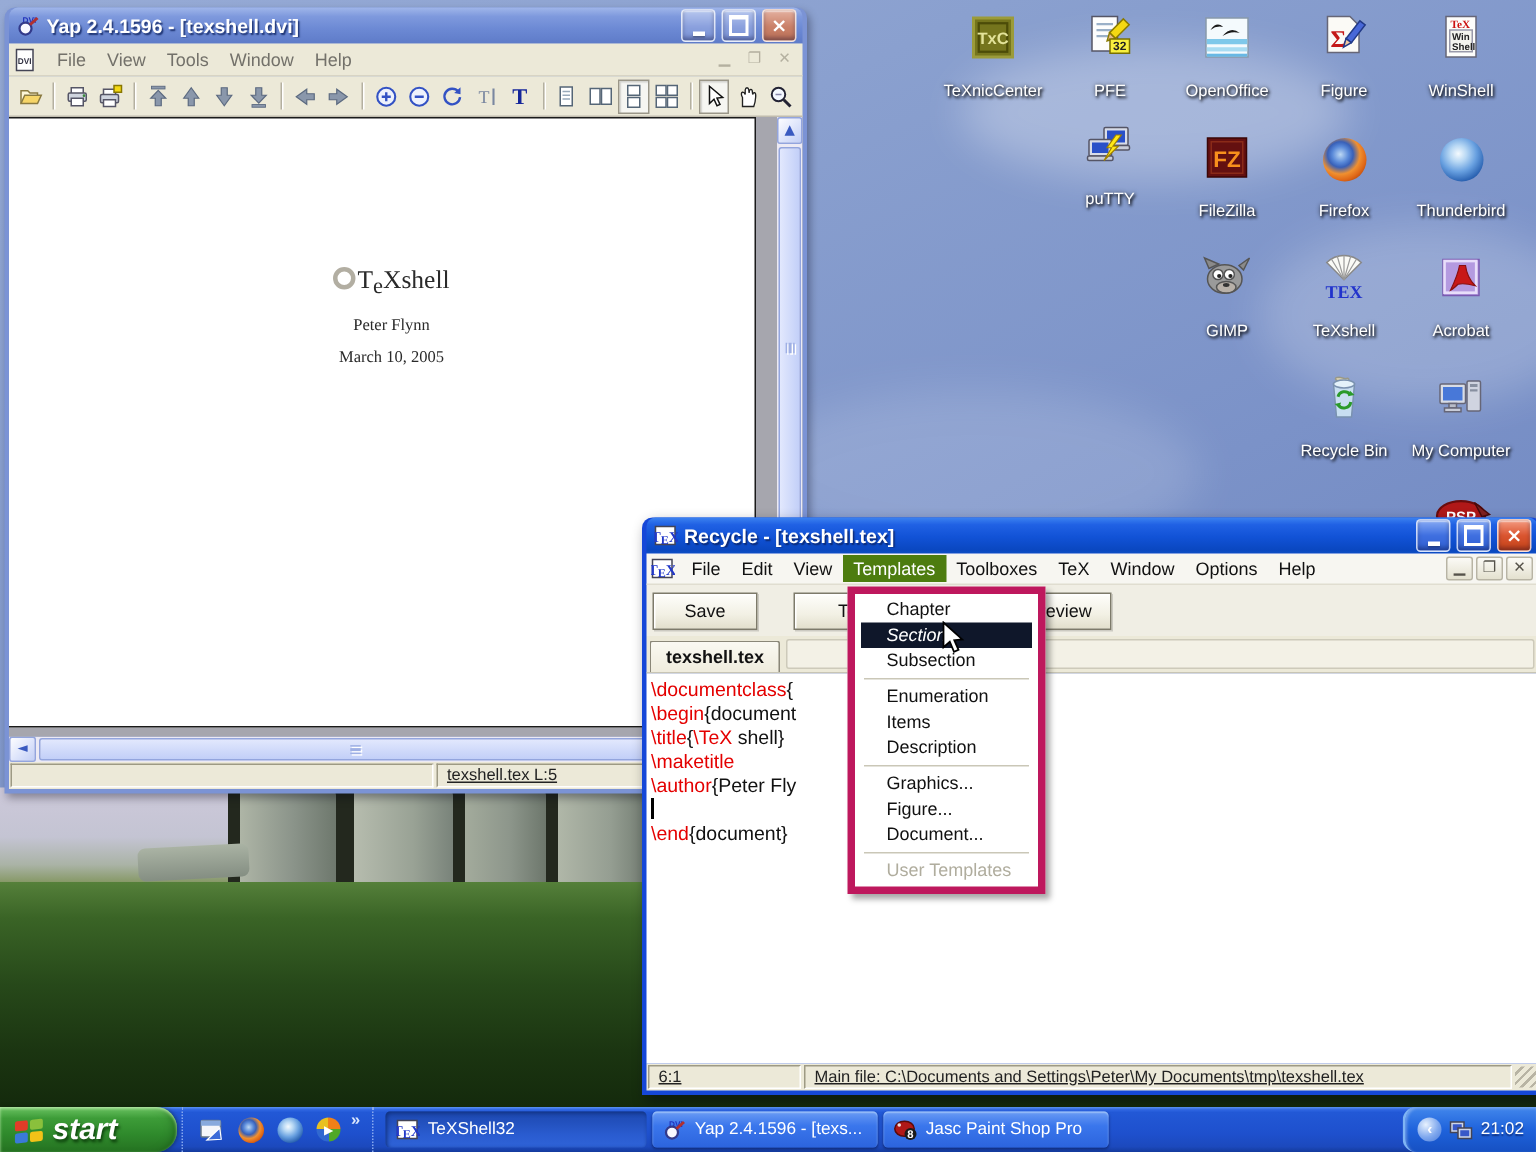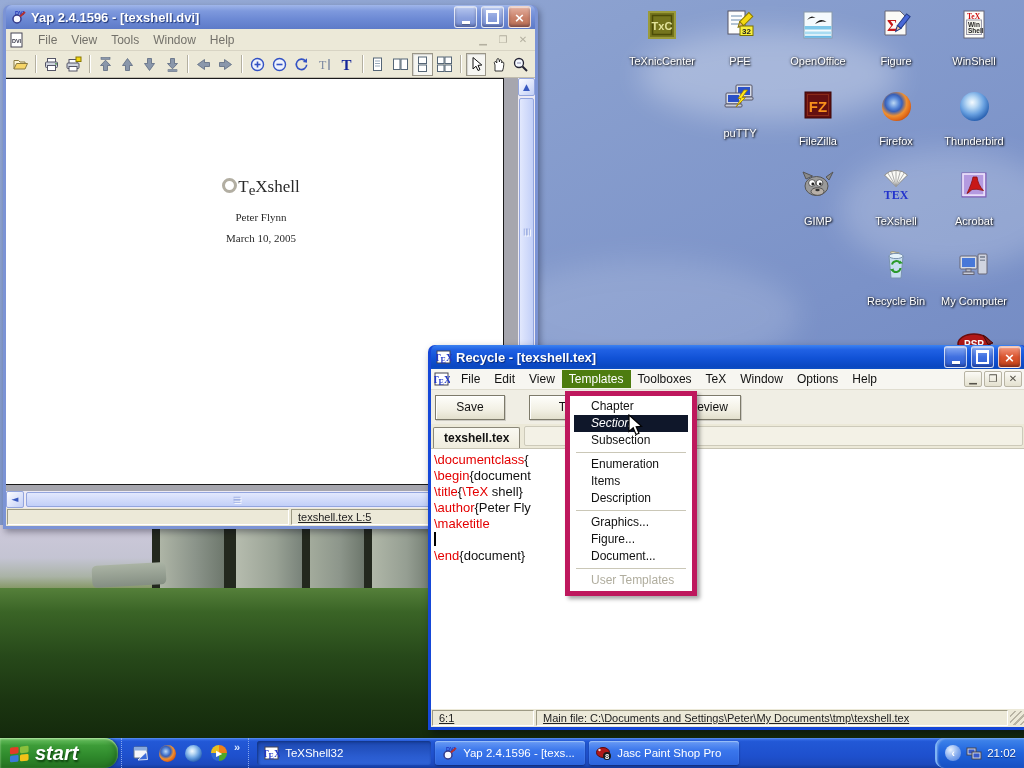--- a/index.html
+++ b/index.html
@@ -632,22 +632,22 @@
       <div class="ts-btn" style="margin-left:47px;width:67px;">Preview</div>
     </div>
     <div class="tabbar">
       <div class="tab">texshell.tex</div>
       <div class="tabfill"></div>
     </div>
     <div class="editor" id="editor">
         <div class="eline"><span class="cmd">\documentclass</span><span class="etxt">{</span></div>
         <div class="eline"><span class="cmd">\begin</span><span class="etxt">{document</span></div>
         <div class="eline"><span class="cmd">\title</span><span class="etxt">{</span><span class="cmd">\TeX</span><span class="etxt"> shell}</span></div>
+        <div class="eline"><span class="cmd">\maketitle</span></div>
         <div class="eline"><span class="cmd">\author</span><span class="etxt">{Peter Fly</span></div>
-        <div class="eline"><span class="cmd">\maketitle</span></div>
         <div class="eline"><span class="caret"></span></div>
         <div class="eline"><span class="cmd">\end</span><span class="etxt">{document}</span></div>
       </div>
     <div class="statusbar">
       <div class="spanel" style="width:88px;">6:1</div>
       <div class="spanel" style="flex:1;">Main file: C:\Documents and Settings\Peter\My Documents\tmp\texshell.tex</div>
       <div class="sgrip"></div>
     </div>
   </div>
 

